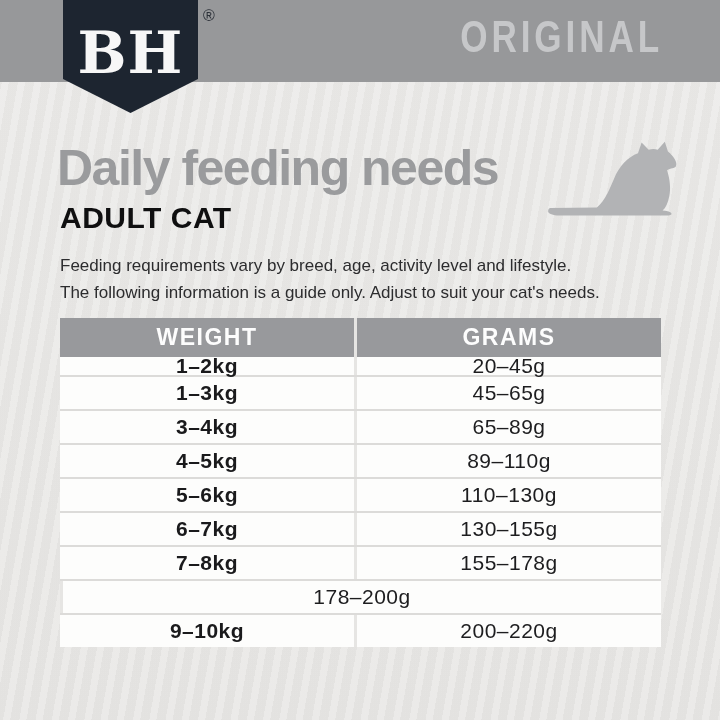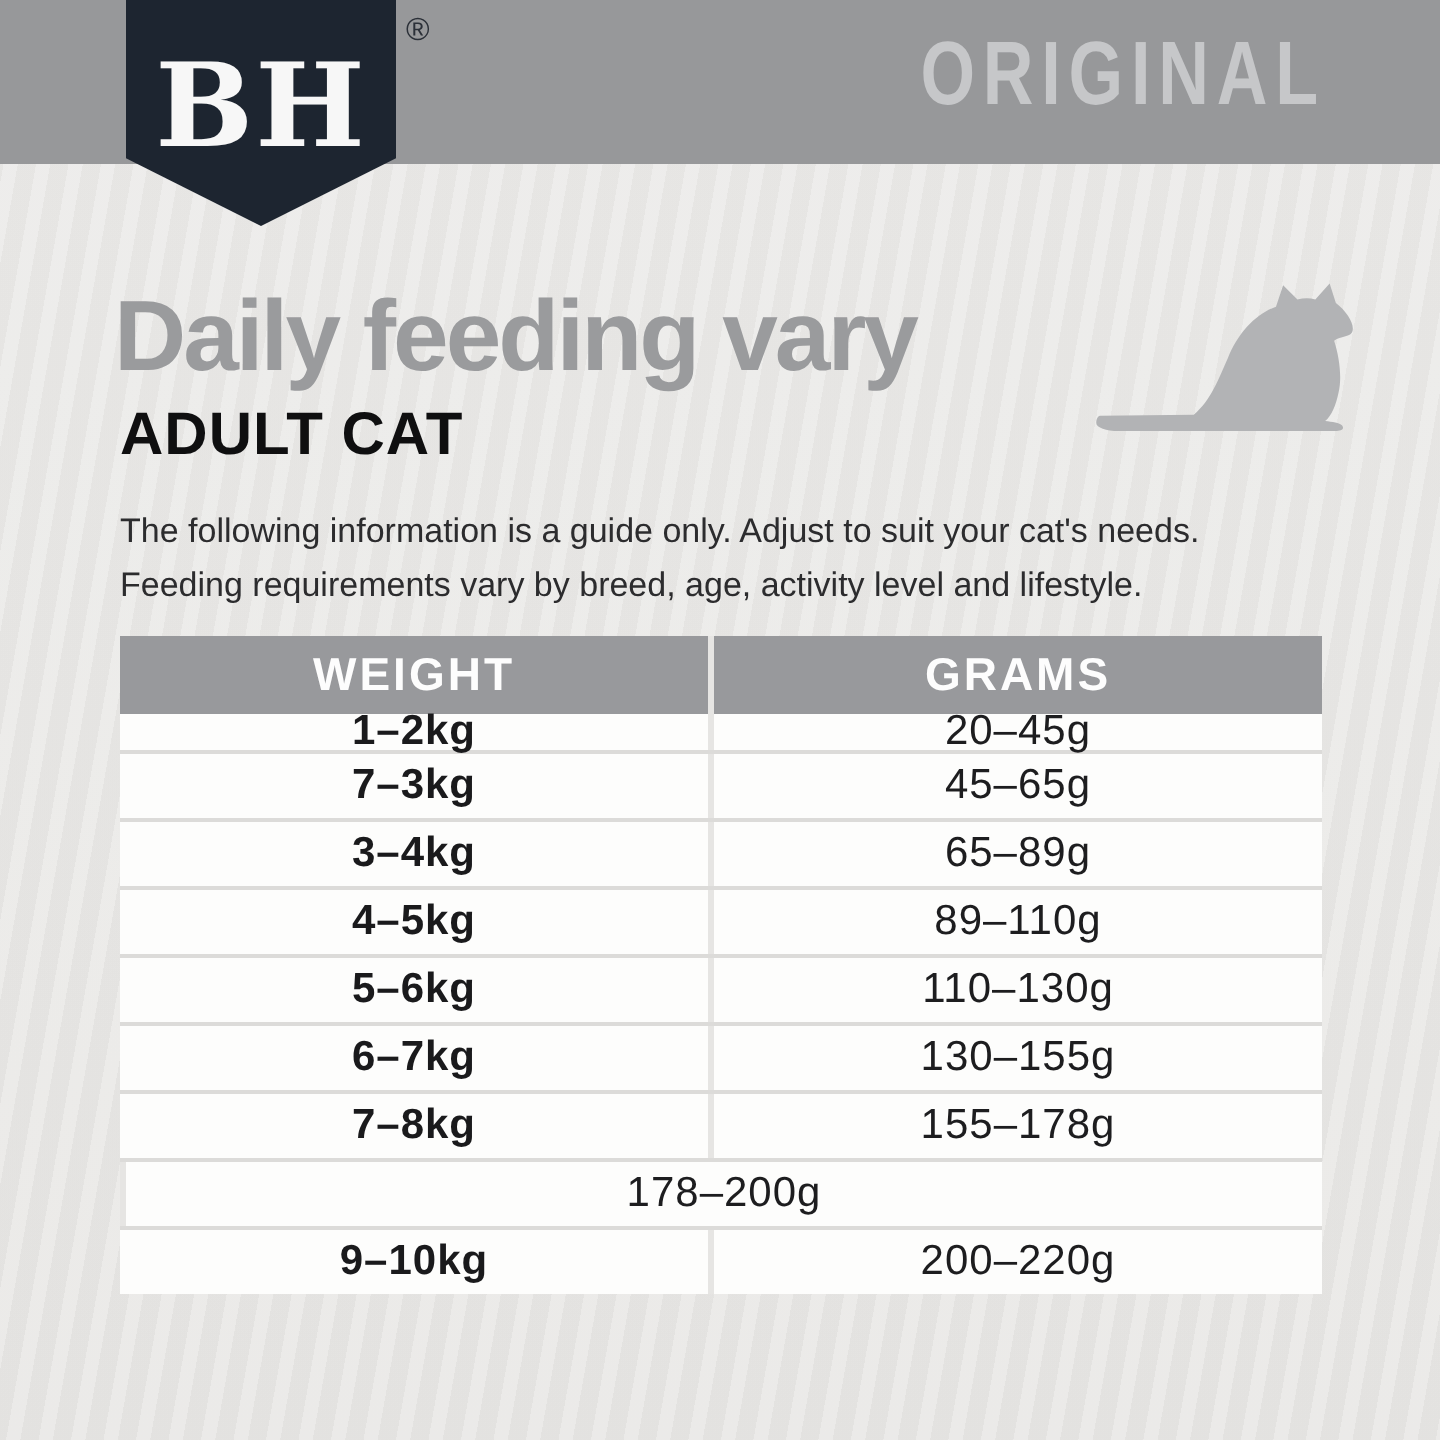--- a/index.html
+++ b/index.html
@@ -120,21 +120,21 @@
 
   <div class="top-band"></div>
 
   <div class="variant">ORIGINAL</div>
 
   <div class="banner">
     <span class="logo">BH</span>
   </div>
   <span class="reg-mark">®</span>
 
-  <div class="title">Daily feeding vary</div>
+  <div class="title">Daily feeding needs</div>
 
   <div class="animal">ADULT CAT</div>
 
   <div class="cat-art">
     <svg viewBox="0 0 170 95" xmlns="http://www.w3.org/2000/svg" aria-hidden="true">
       <path fill="#b2b3b5" d="
         M6 77
         L58 76.5
         C68 68 72 56 77 45
         C83 30 93 20 104 16
@@ -150,39 +150,39 @@
         C135.5 80.5 139.5 81 141 82.5
         C142.5 84.5 140.5 85.5 137 85.5
         L16 85.5
         C9 85.5 3.5 83.5 3.5 81
         C3.5 78.5 4.5 77 6 77
         Z"></path>
     </svg>
   </div>
 
   <div class="desc">
+    <div>Feeding requirements vary by breed, age, activity level and lifestyle.</div>
     <div>The following information is a guide only. Adjust to suit your cat's needs.</div>
-    <div>Feeding requirements vary by breed, age, activity level and lifestyle.</div>
   </div>
 
   <div class="table">
 
     <div class="t-header">
       <div class="cell col-1">WEIGHT</div>
       <div class="col-div"></div>
       <div class="cell col-2">GRAMS</div>
     </div>
 
     <div class="t-row">
       <div class="cell col-1 weight">1–2kg</div>
       <div class="col-div"></div>
       <div class="cell col-2 grams">20–45g</div>
     </div>
     <div class="t-row">
-      <div class="cell col-1 weight">7–3kg</div>
+      <div class="cell col-1 weight">1–3kg</div>
       <div class="col-div"></div>
       <div class="cell col-2 grams">45–65g</div>
     </div>
     <div class="t-row">
       <div class="cell col-1 weight">3–4kg</div>
       <div class="col-div"></div>
       <div class="cell col-2 grams">65–89g</div>
     </div>
     <div class="t-row">
       <div class="cell col-1 weight">4–5kg</div>

